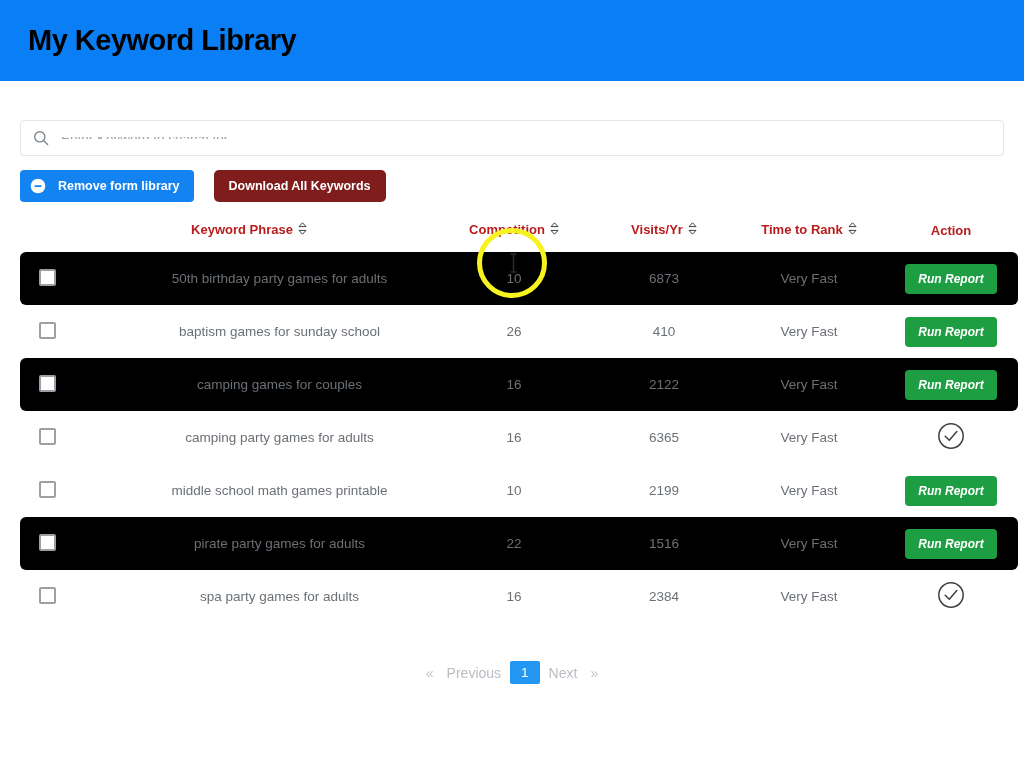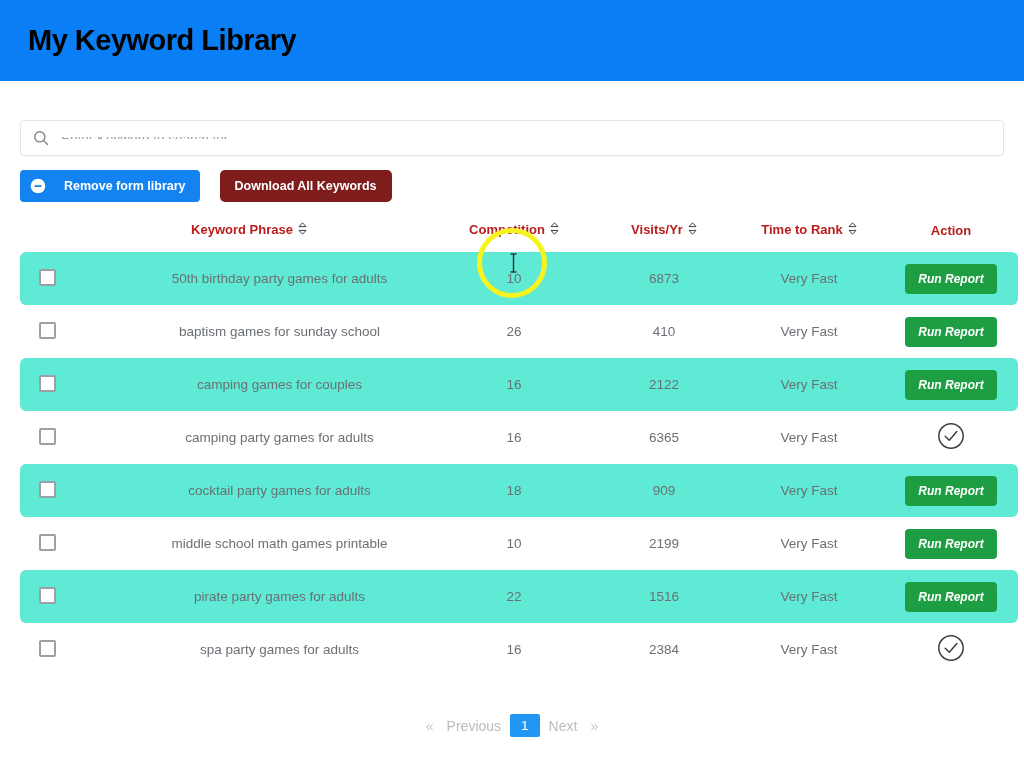--- a/index.html
+++ b/index.html
@@ -78,21 +78,21 @@
     color: #ffffff;
     border: none;
     border-radius: 4px;
     height: 32px;
     padding: 0 14px 0 10px;
     font-size: 12.5px;
     font-weight: bold;
     font-family: "Liberation Sans", sans-serif;
     display: inline-flex;
     align-items: center;
-    gap: 18px;
+    gap: 12px;
     cursor: pointer;
   }
   #download-all-button {
     background: #7f1d1d;
     color: #ffffff;
     border: none;
     border-radius: 5px;
     height: 32px;
     padding: 0 15px;
     font-size: 12.5px;
@@ -136,21 +136,21 @@
     font-size: 13.5px;
     color: #6b7075;
     height: 53px;
     text-align: center;
     vertical-align: middle;
     border: none;
   }
   td.td-kw { text-align: left; padding-left: 62px; color: #6b7075; }
   td.td-check { text-align: left; padding-left: 12px; }
 
-  tr.row-odd td { background: #5eead4; }
+  tr.row-odd td { background: #000000; }
   tr.row-even td { background: #ffffff; }
   tr.row-odd td:first-child { border-top-left-radius: 6px; border-bottom-left-radius: 6px; }
   tr.row-odd td:last-child  { border-top-right-radius: 6px; border-bottom-right-radius: 6px; }
 
   .row-checkbox {
     width: 17px;
     height: 17px;
     border: 2px solid #9aa0a6;
     border-radius: 2px;
     background: #ffffff;
@@ -323,28 +323,20 @@
         <td class="td-check"><span class="row-checkbox"></span></td>
         <td class="td-kw">camping party games for adults</td>
         <td>16</td>
         <td>6365</td>
         <td>Very Fast</td>
         <td><span class="check-circle-icon"><svg width="28" height="28" viewBox="0 0 28 28">
               <circle cx="14" cy="14" r="12.2" fill="none" stroke="#3c4043" stroke-width="1.5"></circle>
               <path d="M8.2 14.3 L12.3 18.2 L19.8 9.6" fill="none" stroke="#3c4043" stroke-width="1.5" stroke-linecap="round" stroke-linejoin="round"></path>
             </svg></span></td>
       </tr>
-      <tr class="row-odd">
-        <td class="td-check"><span class="row-checkbox"></span></td>
-        <td class="td-kw">cocktail party games for adults</td>
-        <td>18</td>
-        <td>909</td>
-        <td>Very Fast</td>
-        <td><button class="run-report-button">Run Report</button></td>
-      </tr>
       <tr class="row-even">
         <td class="td-check"><span class="row-checkbox"></span></td>
         <td class="td-kw">middle school math games printable</td>
         <td>10</td>
         <td>2199</td>
         <td>Very Fast</td>
         <td><button class="run-report-button">Run Report</button></td>
       </tr>
       <tr class="row-odd">
         <td class="td-check"><span class="row-checkbox"></span></td>

